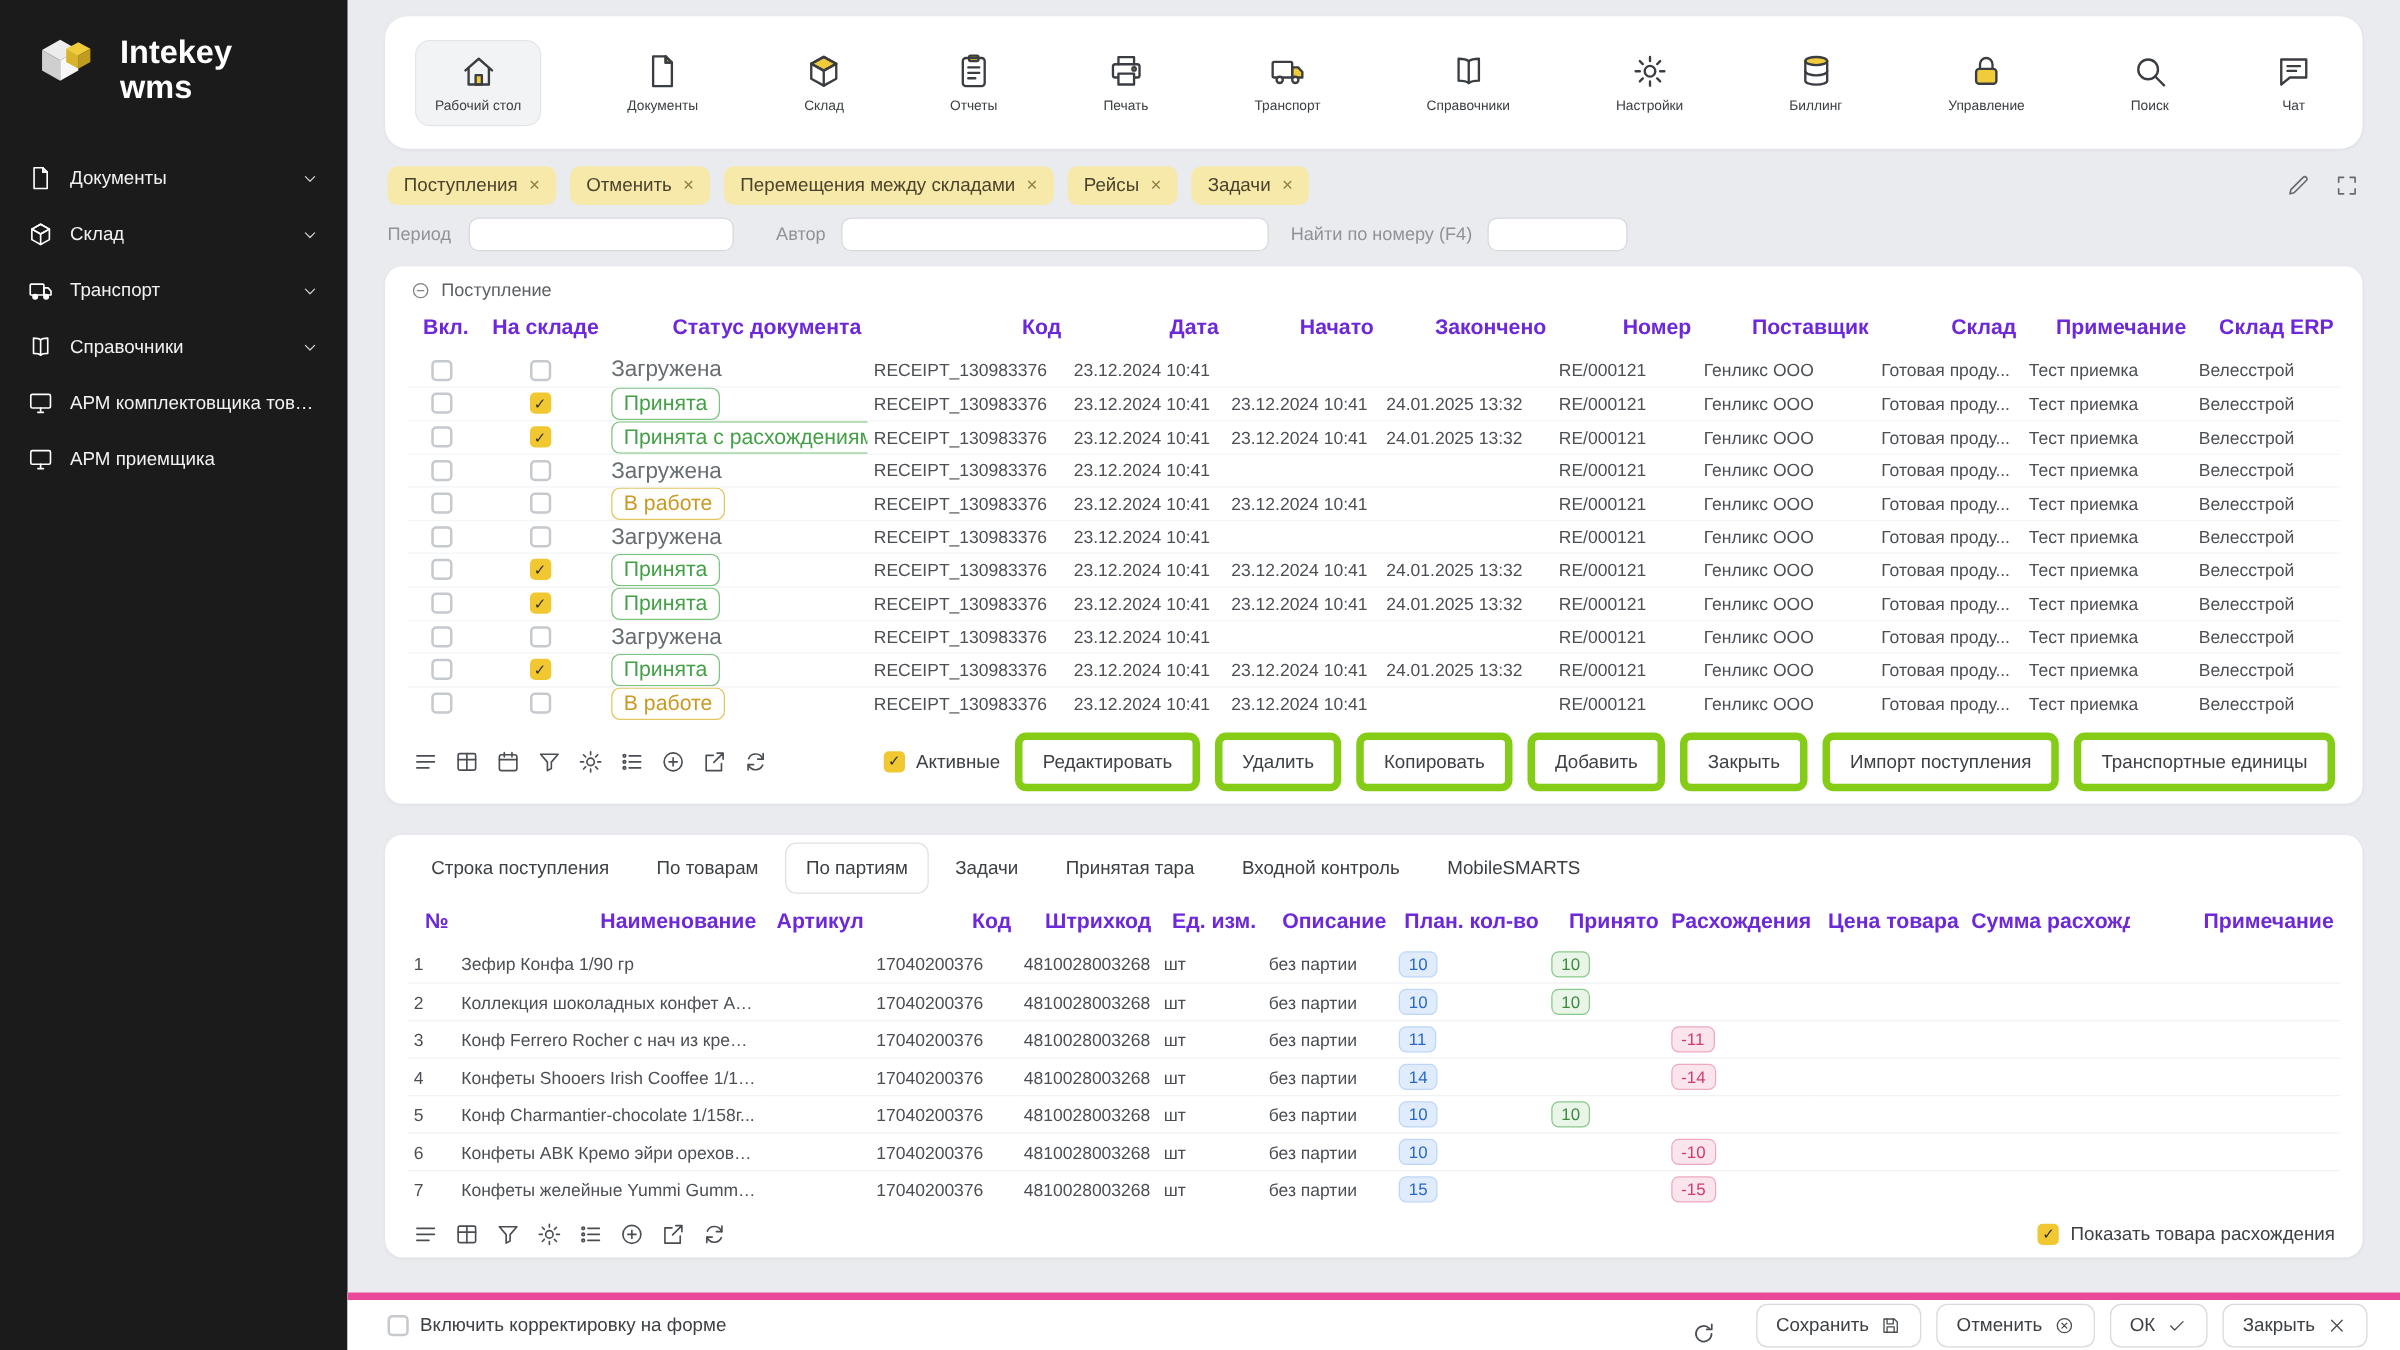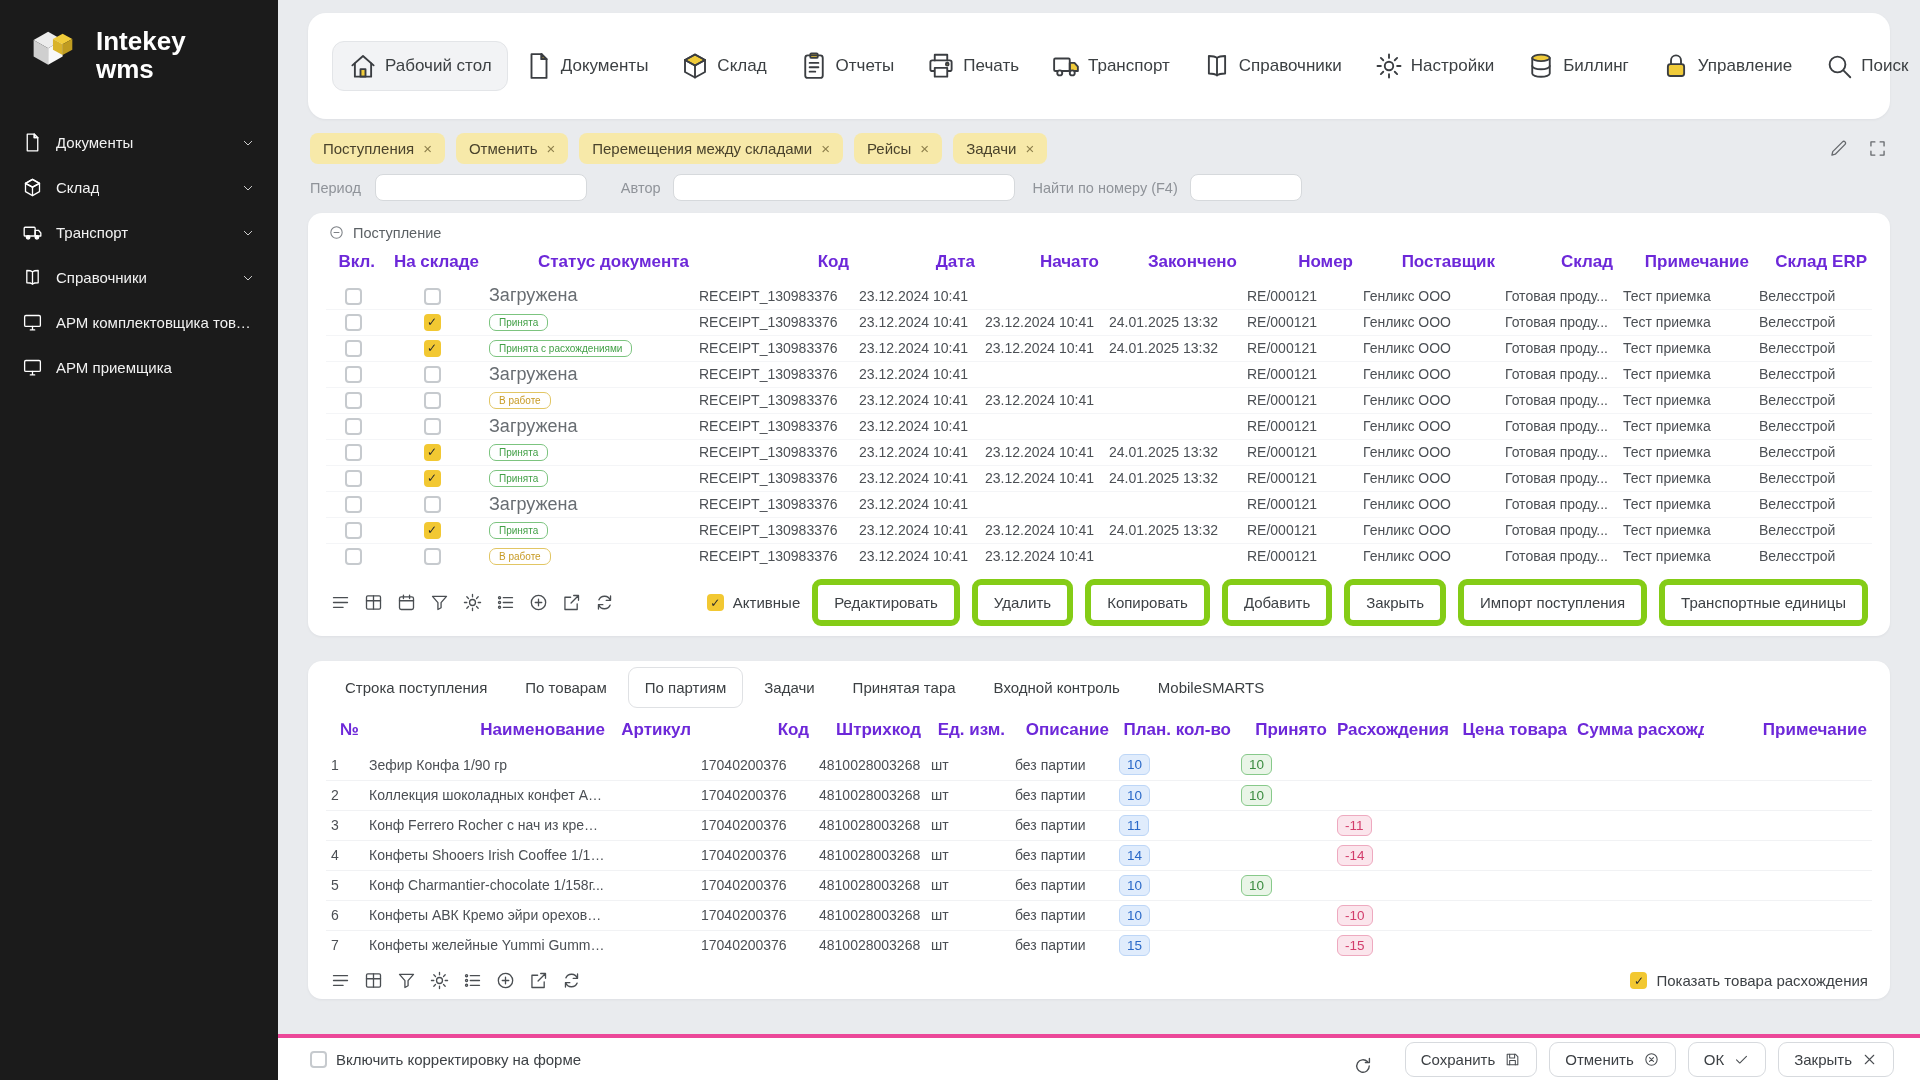--- a/index.html
+++ b/index.html
@@ -21,21 +21,21 @@
   .mi-icon{width:21px;height:21px;color:#fff}
   .mi-icon svg .yf{fill:none;stroke:currentColor}
   .mi-label{overflow:hidden;text-overflow:ellipsis}
   .chev{margin-left:auto;width:16px;height:16px;color:#cfcfcf}
 
   
   .main{flex:1;min-width:0;display:flex;flex-direction:column;height:1080px}
   .content{flex:1;min-height:0;padding:13px 30px 0;display:flex;flex-direction:column}
 
   .topnav{background:#fff;border-radius:18px;height:106px;flex-shrink:0;display:flex;align-items:center;justify-content:space-between;padding:0 24px;box-shadow:0 1px 3px rgba(20,20,30,.05)}
-  .nav-item{display:flex;flex-direction:row;align-items:center;gap:7px;font-size:17px;color:#3c4043;padding:9px 15px;border-radius:12px;border:1px solid transparent;cursor:pointer;white-space:nowrap}
+  .nav-item{display:flex;flex-direction:column;align-items:center;gap:7px;font-size:11px;color:#3c4043;padding:9px 15px;border-radius:12px;border:1px solid transparent;cursor:pointer;white-space:nowrap}
   .nav-item.active{background:#f2f3f5;border-color:#e3e5e8}
   .nav-item .icon{width:30px;height:30px;color:#3a3d41}
 
   .chips-row{display:flex;align-items:center;margin:14px 2px 4px;flex-shrink:0}
   .chips{display:flex;align-items:center}
   .chip{display:inline-flex;align-items:center;gap:9px;background:#f7e9a9;border-radius:8px;padding:7px 13px;font-size:15px;color:#4a432c;margin-right:11px;cursor:pointer;white-space:nowrap}
   .chip-x{font-size:15px;color:#8d7f4b;cursor:pointer}
   .chip-tools{margin-left:auto;display:flex;gap:18px;align-items:center}
   .chip-tools .tool{width:21px;height:21px;color:#66696d;cursor:pointer}
 
@@ -54,21 +54,21 @@
   table{width:100%;border-collapse:collapse;table-layout:fixed}
   .receipts-table th,.detail-table th{font-size:17px;font-weight:bold;color:#6d28d9;text-align:right;padding:6px 5px 11px;white-space:nowrap;overflow:hidden}
   .receipts-table td{font-size:14px;color:#4b4f54;height:26px;padding:0 5px;border-bottom:1px solid #f4f5f7;white-space:nowrap;overflow:hidden;text-overflow:ellipsis}
   .receipts-table tr:last-child td{border-bottom:none}
   .c-center{text-align:center}
 
   .cb{display:inline-flex;align-items:center;justify-content:center;width:17px;height:17px;border-radius:4px;border:2px solid #c6cace;background:#fff;font-size:12px;line-height:1;color:#2b2b2b;cursor:pointer;vertical-align:middle;flex-shrink:0}
   .cb.checked{background:#f2c832;border-color:#f2c832}
 
   .st-plain{color:#686d72;font-size:18px}
-  .st-badge{display:inline-block;border:1px solid;border-radius:7px;padding:2px 9px;font-size:10px;background:#fff}
+  .st-badge{display:inline-block;border:1px solid;border-radius:7px;padding:2px 9px;font-size:17px;background:#fff}
   .st-green{color:#43a047;border-color:#7cc47f}
   .st-amber{color:#c79a23;border-color:#e2c664}
 
   .table-tools{display:flex;align-items:center;padding:10px 4px 2px}
   .tools-icons{display:flex;gap:12px;align-items:center}
   .ticon{width:21px;height:21px;color:#4a4e52;cursor:pointer}
   .tools-right{margin-left:auto;display:flex;align-items:center;gap:12px}
   .cb-label{display:inline-flex;align-items:center;gap:9px;font-size:15px;color:#3d4145;cursor:pointer;white-space:nowrap}
   .btn-row{display:flex;gap:12px;align-items:center}
   .btn{background:#fff;border:6px solid #84cc16;border-radius:9px;padding:9px 16px;font-size:15px;color:#3d4145;cursor:pointer;font-family:inherit;white-space:nowrap}
@@ -79,21 +79,21 @@
   .tab.active{background:#fff;border-color:#dfe1e4}
   .detail-table th{padding:12px 5px 10px}
   .detail-table td{font-size:14px;color:#4b4f54;height:30px;padding:0 5px;border-bottom:1px solid #f1f2f4;white-space:nowrap;overflow:hidden;text-overflow:ellipsis}
   .detail-table tr:last-child td{border-bottom:none}
 
   .qty{display:inline-block;min-width:30px;text-align:center;border-radius:6px;padding:2px 7px;font-size:13.5px;border:1px solid transparent}
   .qty-blue{background:#e0ecfc;border-color:#bdd6f7;color:#2968c8}
   .qty-green{background:#e9f5e7;border-color:#87c98a;color:#3b8c40}
   .qty-red{background:#fbe5ec;border-color:#eea9bf;color:#d23c6b}
 
-  .bottombar{flex-shrink:0;height:46px;background:#fff;display:flex;align-items:center;padding:0 26px 0 32px;margin-top:auto;border-top:4px solid #ec4899}
+  .bottombar{flex-shrink:0;height:46px;background:#fff;display:flex;align-items:center;padding:0 26px 0 32px;margin-top:auto;border-top:6px solid #ec4899}
   .bb-right{margin-left:auto;display:flex;align-items:flex-end;gap:23px}
   .refresh-btn{width:22px;height:22px;color:#4a4e52;cursor:pointer;margin-right:8px}
   .fbtn{display:inline-flex;align-items:center;gap:9px;background:#fff;border:1px solid #d7dade;border-radius:9px;padding:8px 15px;font-size:15px;color:#3d4145;cursor:pointer;font-family:inherit;white-space:nowrap}
   .fbtn .icon{width:17px;height:17px;color:#4a4e52}
 </style>
 </head>
 <body>
 
 <aside class="sidebar">
   <div class="logo">

